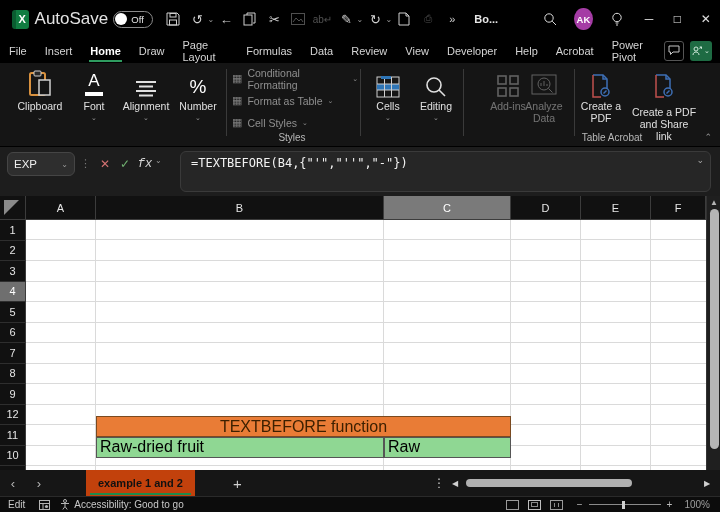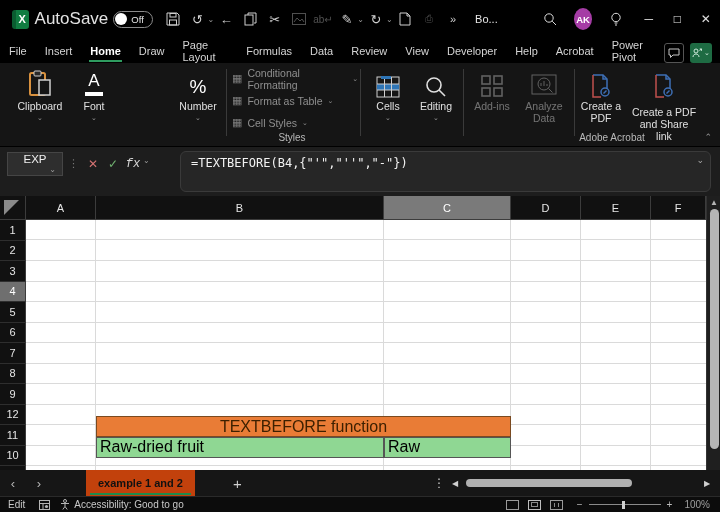--- a/index.html
+++ b/index.html
@@ -17,29 +17,29 @@
   .chev { font-size:8px; color:#9a9a9a; margin-left:-2px; }
   #xl-logo { width:19px; height:19px; background:#107C41; border-radius:3px; margin:0 6px 0 12px;
     display:flex; align-items:center; justify-content:center; color:#fff; font-weight:bold; font-size:11px;
     border-left:4px solid #0a5c30; }
   #autosave { display:flex; align-items:center; gap:5px; margin-right:8px; }
   #autosave .lbl { font-size:17px; color:#e2e2e2; }
   #as-toggle { width:40px; height:17px; border:1px solid #8a8a8a; border-radius:9px;
     display:flex; align-items:center; padding:1px; gap:4px; }
   #as-knob { width:12px; height:12px; background:#fff; border-radius:50%; }
   #as-state { font-size:9.5px; color:#e6e6e6; }
-  #doc-title { font-size:11px; color:#e6e6e6; margin:0 14px 0 10px; }
+  #doc-title { font-size:11px; color:#e6e6e6; margin:0 14px 0 10px;font-weight:bold; }
   #avatar { width:22px; height:22px; border-radius:50%; background:#A53CA5; color:#fff;
     font-size:9.5px; font-weight:bold; display:flex; align-items:center; justify-content:center; margin:0 12px; }
   .winbtn { width:34px; height:38px; display:flex; align-items:center; justify-content:center;
     color:#e0e0e0; font-size:12px; }
 
   
   #tabrow { position:absolute; left:0; top:38px; width:720px; height:25px; background:#000;
-    display:flex; align-items:flex-end; }
+    display:flex; align-items:center; }
   .rtab { color:#d5d5d5; font-size:11px; padding:0 9px; height:25px; display:flex; align-items:center; position:relative; }
   .rtab.active { color:#fff; font-weight:bold; }
   .rtab.active::after { content:""; position:absolute; left:8px; right:8px; bottom:1px; height:2.5px; background:#2E9B5F; }
   #comment-btn { margin-left:auto; width:26px; height:20px; border:1px solid #555; border-radius:3px;
     display:flex; align-items:center; justify-content:center; margin-right:6px; }
   #share-btn { width:30px; height:20px; background:#1E6B43; border-radius:3px; display:flex;
     align-items:center; justify-content:center; gap:2px; color:#CFEADB; font-size:9px; margin-right:8px; }
 
   
   #ribbon { position:absolute; left:0; top:63px; width:720px; height:84px; background:#151515;
@@ -52,22 +52,22 @@
   .glabel { position:absolute; bottom:3px; font-size:10px; color:#b9b9b9; transform:translateX(-50%); }
   .styles-item { position:absolute; left:232px; width:126px; height:21px; display:flex; align-items:center;
     gap:5px; color:#8f8f8f; font-size:10.5px; }
   .styles-item .sic { font-size:11px; color:#7d7d7d; }
   .two-line { width:66px; text-align:center; line-height:1.15; }
   #ribbon-collapse { position:absolute; right:8px; bottom:4px; color:#9a9a9a; font-size:9px; }
 
   
   #fbar { position:absolute; left:0; top:147px; width:720px; height:49px; background:#1d1d1d;
     display:flex; align-items:flex-start; }
-  #namebox { margin:5px 0 0 7px; width:56px; height:24px; background:#2e2e2e; border:1px solid #454545;
-    border-radius:0; color:#efefef; font-size:11.5px; display:flex; align-items:center; padding:0 6px;flex-direction:column; }
+  #namebox { margin:5px 0 0 7px; width:68px; height:24px; background:#2e2e2e; border:1px solid #454545;
+    border-radius:6px; color:#efefef; font-size:11.5px; display:flex; align-items:center; padding:0 6px; }
   #namebox .nb-ch { margin-left:auto; font-size:8px; color:#9a9a9a; }
   #fb-dots { color:#777; font-size:11px; margin:10px 4px 0 5px; }
   .fb-btn { margin-top:7px; width:20px; height:20px; display:flex; align-items:center; justify-content:center; font-size:12px; }
   #fb-x { color:#D47272; }
   #fb-check { color:#6FAF6F; }
   #fb-fx { color:#d8d8d8; font-style:italic; font-family:Liberation Mono, monospace; font-size:12px; }
   #fb-fxch { color:#9a9a9a; font-size:8px; margin-top:9px; }
   #fb-field { position:absolute; left:180px; top:4px; width:531px; height:41px; background:#262626;
     border:1px solid #3a3a3a; border-radius:6px; color:#f2f2f2;
     font-family:"DejaVu Sans Mono", monospace; font-size:12px; padding:4px 10px; }
@@ -236,20 +236,29 @@
           </svg>
       </span>
       <span class="rlb">Clipboard</span>
       <span class="rch">⌄</span>
     </div>
     <div class="rbig" style="left:74px; width:40px;">
       <span class="ric" style="color:#fff; font-size:17px; flex-direction:column; display:flex; align-items:center;">A<span style="display:block; width:18px; height:4px; background:#fff; margin-top:1px;"></span></span>
       <span class="rlb">Font</span>
       <span class="rch">⌄</span>
     </div>
+    <div class="rbig" style="left:118px; width:56px;">
+      <span class="ric">
+        <svg width="22" height="18" viewBox="0 0 22 18">
+            <path d="M1 2h20M4 6.5h14M1 11h20M4 15.5h14" stroke="#e0e0e0" stroke-width="1.8"></path>
+          </svg>
+      </span>
+      <span class="rlb">Alignment</span>
+      <span class="rch">⌄</span>
+    </div>
     <div class="rbig" style="left:176px; width:44px;">
       <span class="ric" style="color:#fff; font-size:19px;">%</span>
       <span class="rlb">Number</span>
       <span class="rch">⌄</span>
     </div>
     <div class="rsep" style="left:226px;"></div>
 
     <div class="styles-item" style="top:5px;">
       <span class="sic">▦</span>
       <span>Conditional Formatting</span>
@@ -285,21 +294,21 @@
         <svg width="22" height="22" viewBox="0 0 22 22">
             <circle cx="9" cy="9" r="7" fill="none" stroke="#e0e0e0" stroke-width="1.6"></circle>
             <path d="M14 14l6 6" stroke="#e0e0e0" stroke-width="1.6"></path>
           </svg>
       </span>
       <span class="rlb">Editing</span>
       <span class="rch">⌄</span>
     </div>
     <div class="rsep" style="left:463px;"></div>
 
-    <div class="rbig" style="left:468px; width:48px; opacity:.45;">
+    <div class="rbig" style="left:484px; width:48px; opacity:.45;">
       <span class="ric">
         <svg width="24" height="24" viewBox="0 0 24 24">
             <rect x="2" y="2" width="8" height="8" fill="none" stroke="#bdbdbd" stroke-width="1.6"></rect>
             <rect x="14" y="2" width="8" height="8" fill="none" stroke="#bdbdbd" stroke-width="1.6"></rect>
             <rect x="2" y="14" width="8" height="8" fill="none" stroke="#bdbdbd" stroke-width="1.6"></rect>
             <rect x="14" y="14" width="8" height="8" fill="none" stroke="#bdbdbd" stroke-width="1.6"></rect>
           </svg>
       </span>
       <span class="rlb">Add-ins</span>
     </div>
@@ -332,21 +341,21 @@
         <svg width="22" height="24" viewBox="0 0 22 24">
             <path d="M3 1h10l4 4v10" fill="none" stroke="#3E6FB5" stroke-width="1.5"></path>
             <path d="M13 1v4h4" fill="none" stroke="#3E6FB5" stroke-width="1.5"></path>
             <path d="M3 1v22h8" fill="none" stroke="#C0504D" stroke-width="1.5"></path>
             <circle cx="15" cy="18" r="4" fill="none" stroke="#3E6FB5" stroke-width="1.5"></circle>
             <path d="M13.5 19.5l3-3" stroke="#3E6FB5" stroke-width="1.5"></path>
           </svg>
       </span>
       <span class="rlb two-line">Create a PDF and Share link</span>
     </div>
-    <span class="glabel" style="left:612px;">Adobe Acrobat</span>
+    <span class="glabel" style="left:612px;">Table Acrobat</span>
     <span id="ribbon-collapse">⌃</span>
   </div>
 
   <div id="fbar">
     <div id="namebox">
       <span>EXP</span>
       <span class="nb-ch">⌄</span>
     </div>
     <span id="fb-dots">⋮</span>
     <span class="fb-btn" id="fb-x">✕</span>

